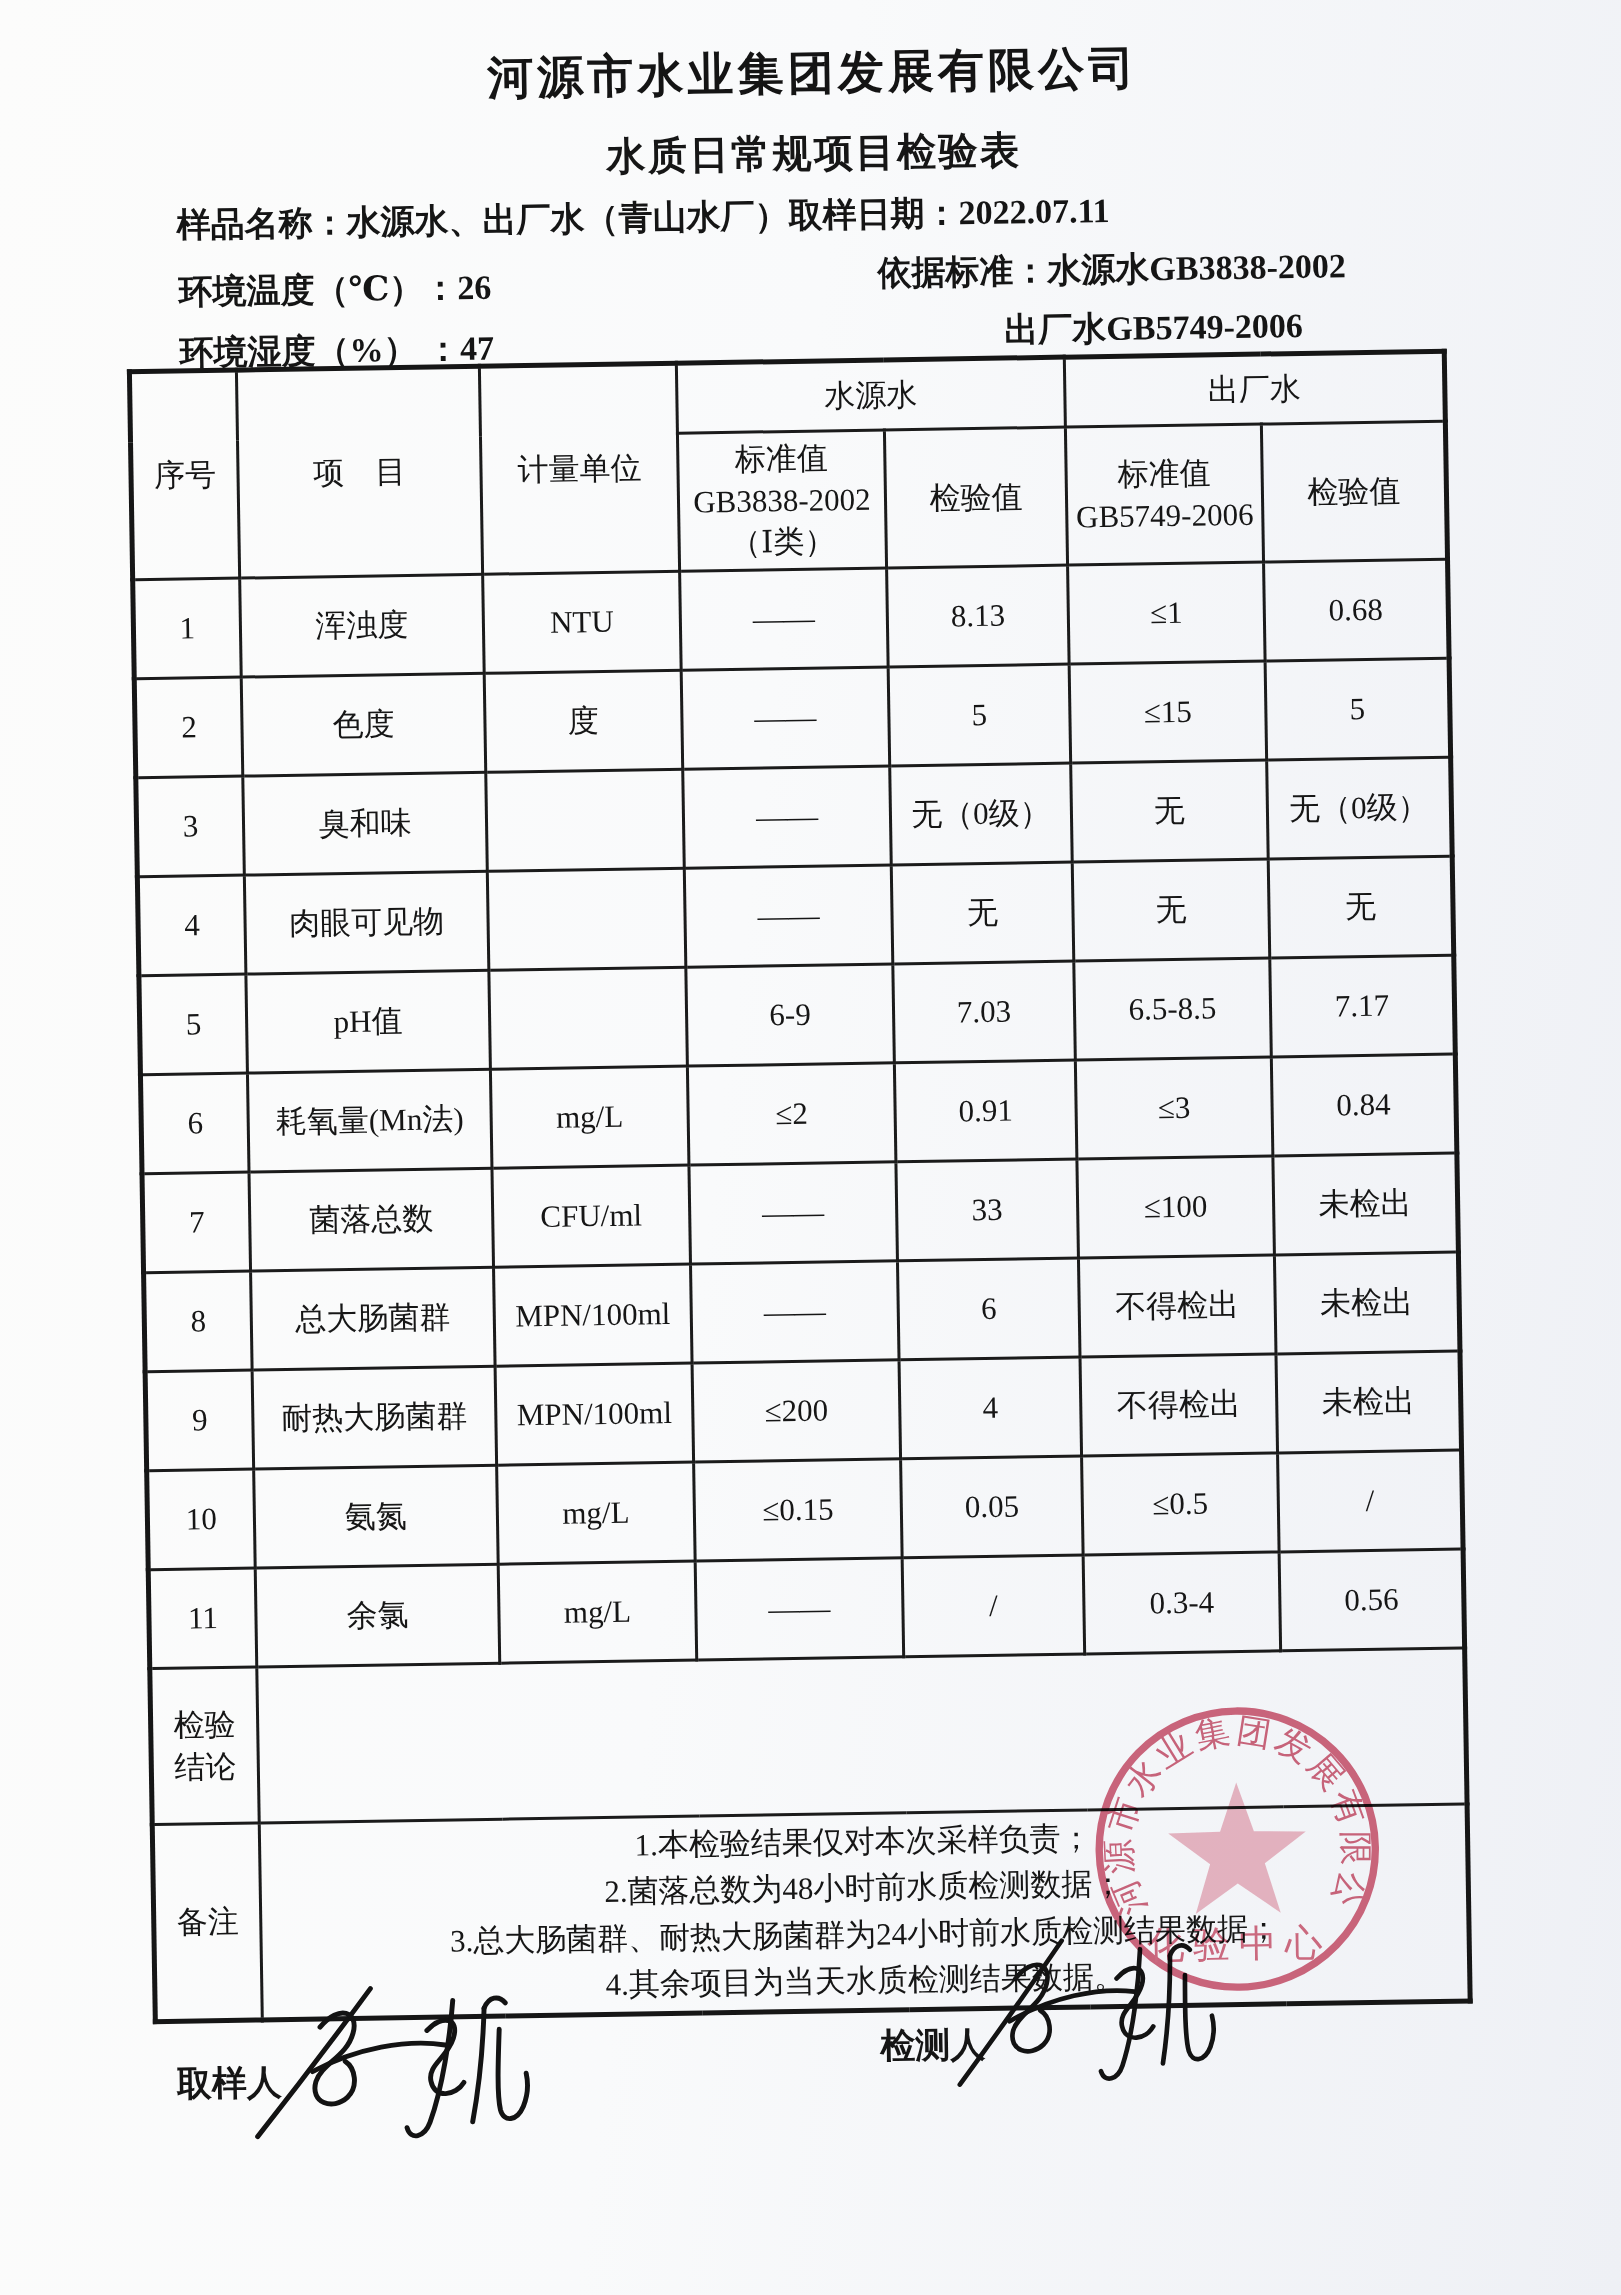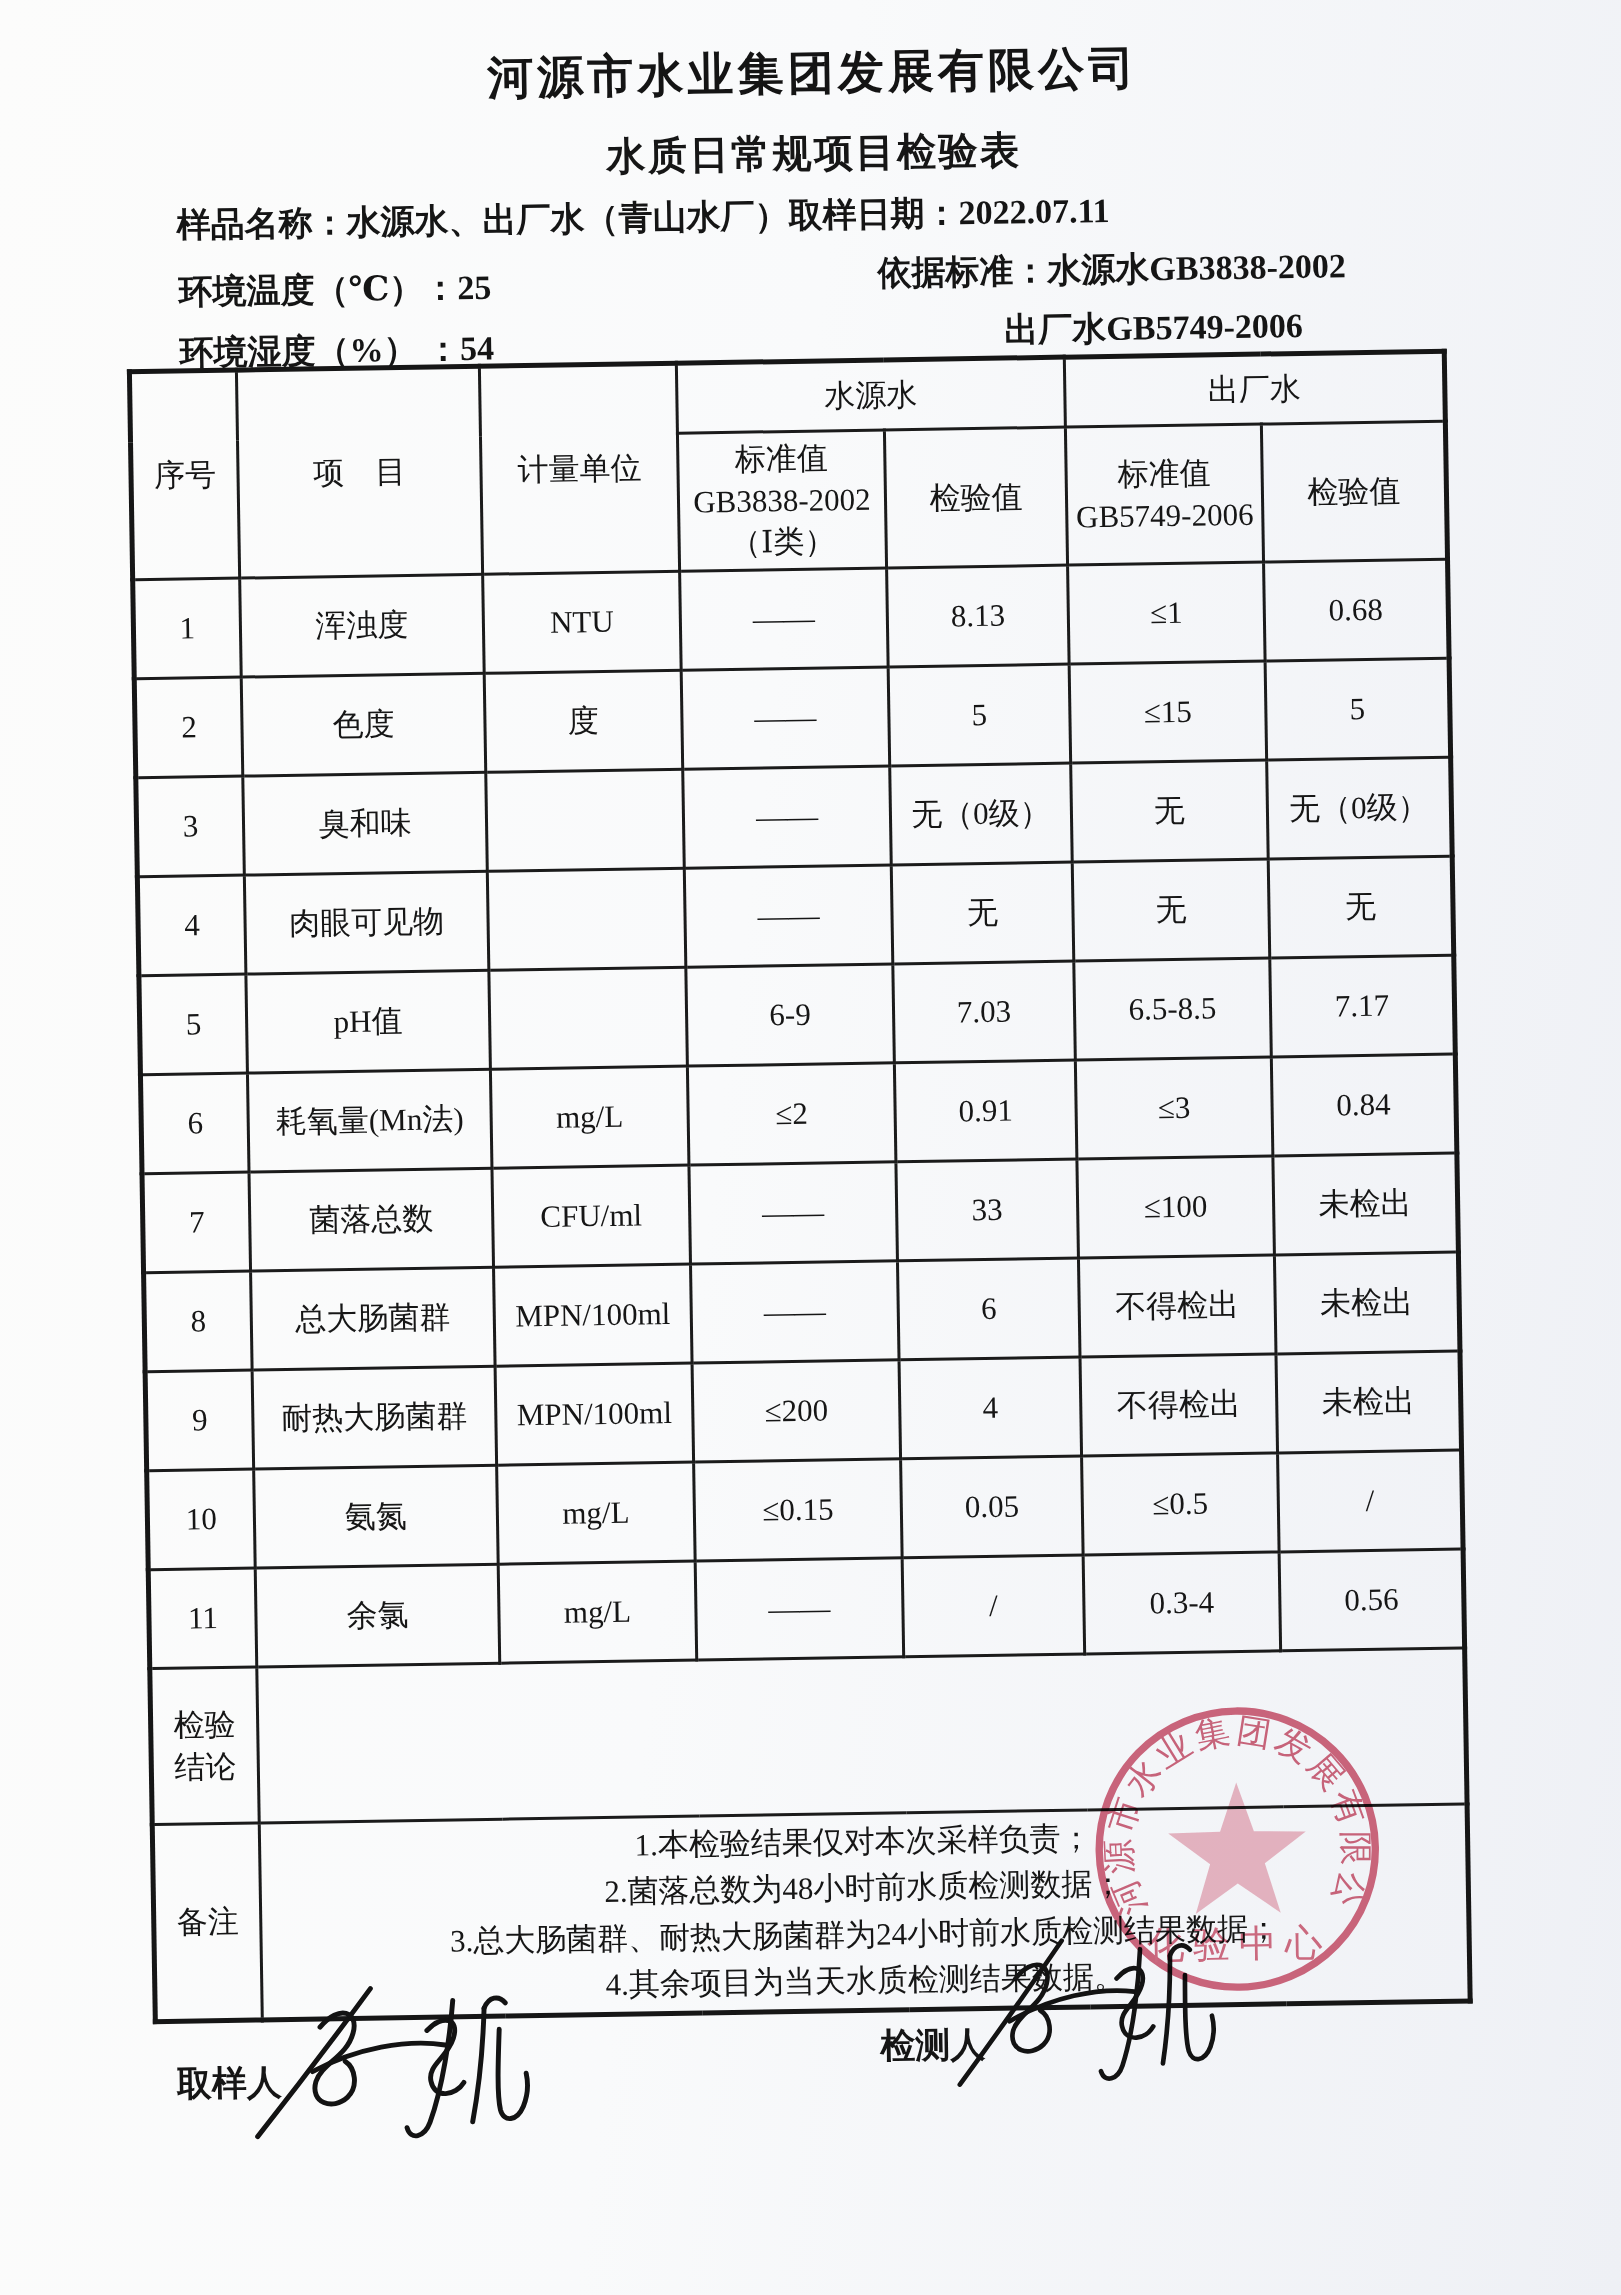--- a/index.html
+++ b/index.html
@@ -72,27 +72,27 @@
 
 <div class="scan">
 
   <div class="abs t-company">河源市水业集团发展有限公司</div>
   <div class="abs t-doc">水质日常规项目检验表</div>
 
   <div class="abs info l3">
     <span>样品名称：</span><span>水源水、出厂水（青山水厂）</span><span>取样日期：</span><span>2022.07.11</span>
   </div>
   <div class="abs info l4a">
-    <span>环境温度（℃）：</span><span>25</span>
+    <span>环境温度（℃）：</span><span>26</span>
   </div>
   <div class="abs info l4b">
     <span>依据标准：</span><span>水源水GB3838-2002</span>
   </div>
   <div class="abs info l5a">
-    <span>环境湿度（%） ：</span><span>54</span>
+    <span>环境湿度（%） ：</span><span>47</span>
   </div>
   <div class="abs info l5b">出厂水GB5749-2006</div>
 
   <table class="grid">
     <colgroup>
       <col style="width:107px">
         <col style="width:243px">
         <col style="width:197px">
       <col style="width:207px">
         <col style="width:181px">

